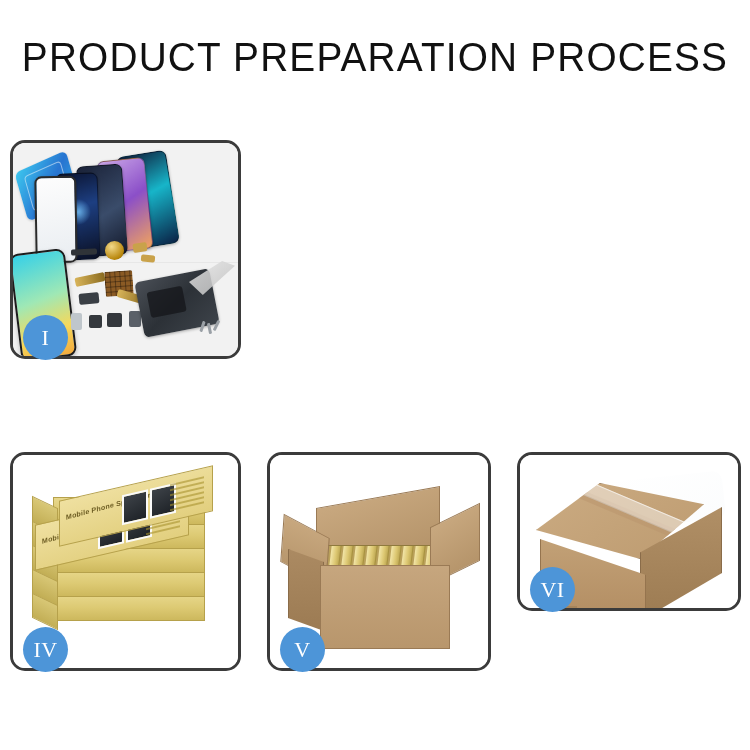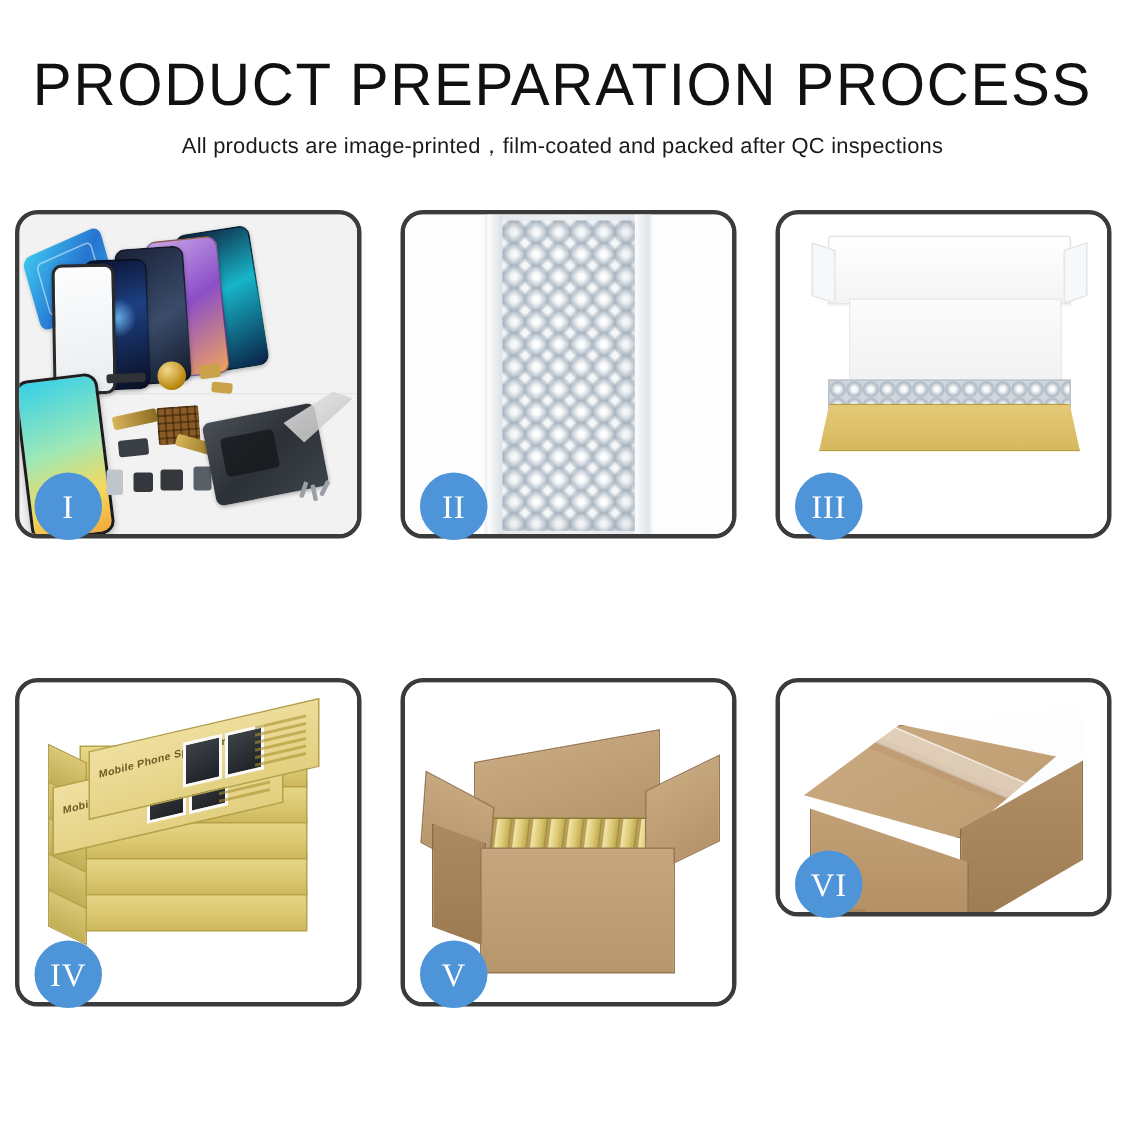--- a/index.html
+++ b/index.html
@@ -389,21 +389,20 @@
     background: linear-gradient(160deg, rgba(255,255,255,0.75), rgba(240,244,247,0.25));
     border-radius: 10px;
     transform: rotate(-6deg);
   }
 </style>
 </head>
 <body>
 
 <div id="header">
   <div id="page-title">PRODUCT PREPARATION PROCESS</div>
-  <div id="page-subtitle">All products are image-printed，film-coated and packed after QC inspections</div>
 </div>
 
 <div id="grid">
 
   <div class="panel r1c1">
     <div class="panel-inner">
       <div class="p1-bg"></div>
       <div class="film"></div>
       <div class="fan">
         <div class="ph a"></div>
@@ -429,46 +428,21 @@
       <div class="tweezer"></div>
       <div class="screws">
           <i></i>
           <i></i>
           <i></i>
         </div>
     </div>
     <div class="badge">I</div>
   </div>
 
-  <div class="panel r1c2">
-    <div class="panel-inner">
-      <div class="p2-bg"></div>
-      <div class="pouch">
-        <div class="pouch-seam l"></div>
-        <div class="pouch-seam r"></div>
-        <div class="bubbles"></div>
-      </div>
-    </div>
-    <div class="badge">II</div>
-  </div>
-
-  <div class="panel r1c3">
-    <div class="panel-inner">
-      <div class="p3-bg"></div>
-      <div class="mailer">
-        <div class="mailer-lid"></div>
-        <div class="foam"></div>
-        <div class="mailer-tray">
-          <div class="tray-bubbles"></div>
-          <div class="tray-front"></div>
-        </div>
-      </div>
-    </div>
-    <div class="badge">III</div>
-  </div>
+
 
   <div class="panel r2c1">
     <div class="panel-inner">
       <div class="p4-bg"></div>
       <div class="stack">
         <div class="sbox sb1">
             <div class="side"></div>
           </div>
         <div class="sbox sb2">
             <div class="side"></div>

